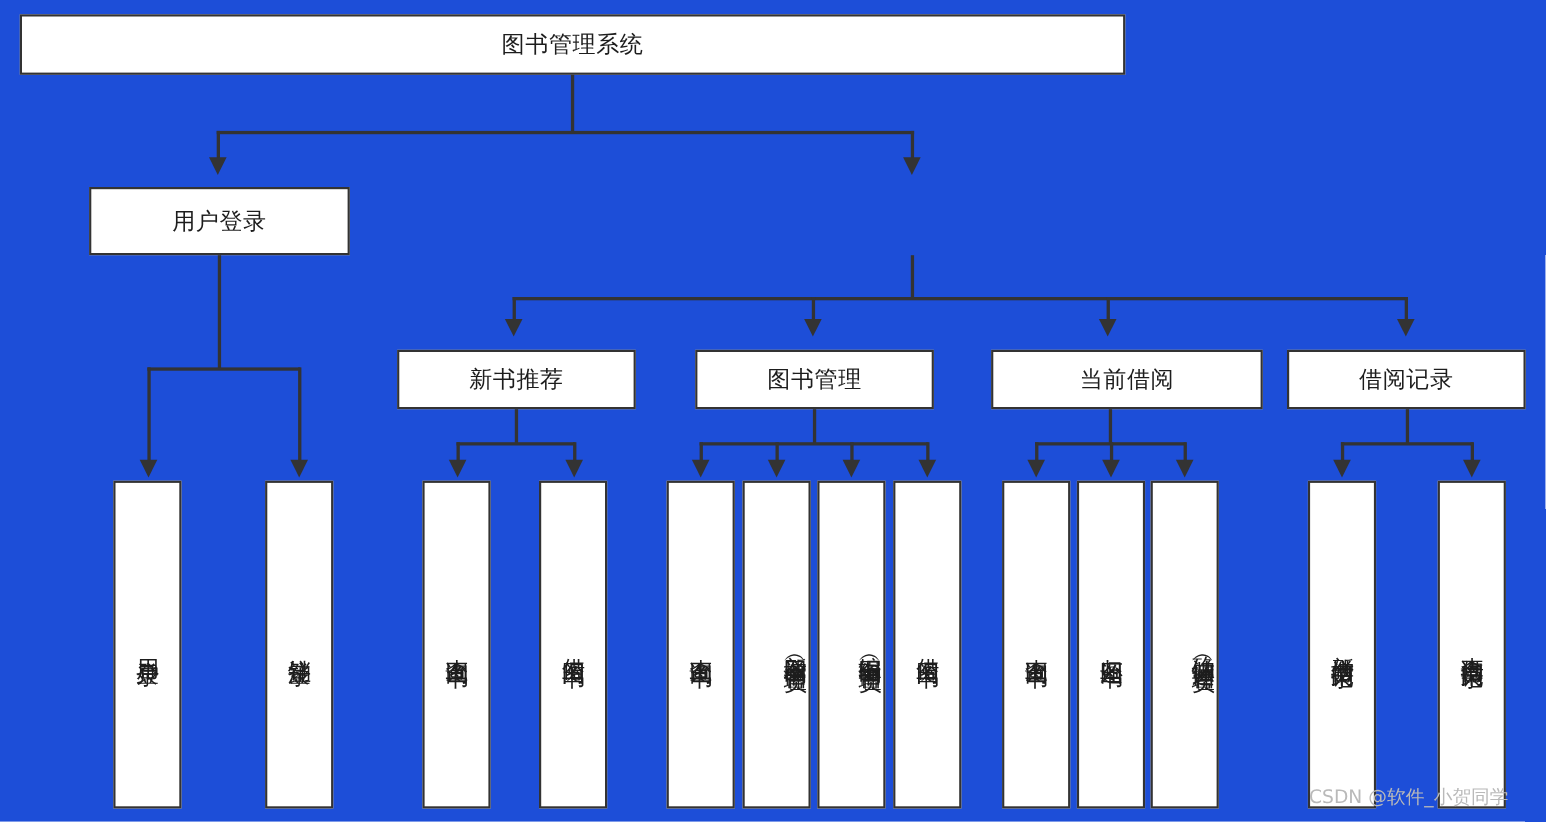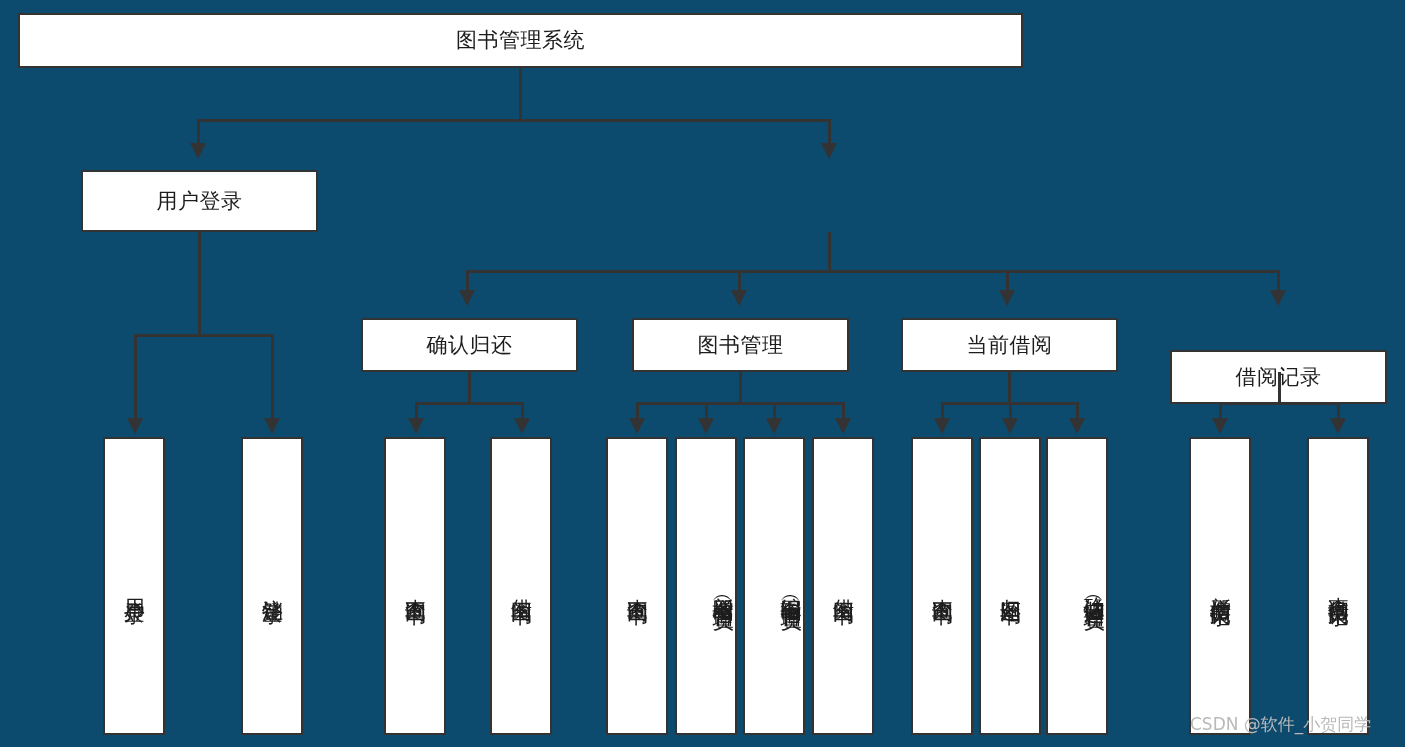--- a/index.html
+++ b/index.html
@@ -5,21 +5,21 @@
   * { box-sizing: border-box; }
   html, body {
     margin: 0; padding: 0;
     background: #ffffff;
     font-family: "DejaVu Sans", "Liberation Sans", sans-serif;
   }
   #canvas {
     position: relative;
     width: 1405px;
     height: 747px;
-    background: #0c4a6e;
+    background: #1d4ed8;
     overflow: hidden;
   }
   
   .node {
     position: absolute;
     border: 2.5px solid #333333;
     background: #ffffff;
     display: flex;
     align-items: center;
     justify-content: center;
@@ -102,27 +102,27 @@
 
   <div class="ln vline" style="left:738px; top:270px; width:2.5px; height:22px;"></div>
   <div class="arrow" style="left:731px; top:290px;"></div>
 
   <div class="ln vline" style="left:1006px; top:270px; width:2.5px; height:22px;"></div>
   <div class="arrow" style="left:999px; top:290px;"></div>
 
   <div class="ln vline" style="left:1277px; top:270px; width:2.5px; height:22px;"></div>
   <div class="arrow" style="left:1270px; top:290px;"></div>
 
-  <div class="node h" style="left:361px; top:318px; width:217px; height:54px;">确认归还</div>
+  <div class="node h" style="left:361px; top:318px; width:217px; height:54px;">新书推荐</div>
 
   <div class="node h" style="left:632px; top:318px; width:217px; height:54px;">图书管理</div>
 
-  <div class="node h" style="left:901px; top:318px; width:217px; height:54px;">当前借阅</div>
+  <div class="node h" style="left:901px; top:318px; width:247px; height:54px;">当前借阅</div>
 
-  <div class="node h" style="left:1170px; top:318px; width:217px; height:54px;margin-top:32px;">借阅记录</div>
+  <div class="node h" style="left:1170px; top:318px; width:217px; height:54px;">借阅记录</div>
 
   <div class="ln vline" style="left:468px; top:372px; width:2.5px; height:32px;"></div>
   <div class="ln hline" style="left:415px; top:402px; width:108px; height:2.5px;"></div>
   <div class="ln vline" style="left:415px; top:402px; width:2.5px; height:18px;"></div>
   <div class="arrow" style="left:408px; top:418px;"></div>
   <div class="ln vline" style="left:521px; top:402px; width:2.5px; height:18px;"></div>
   <div class="arrow" style="left:514px; top:418px;"></div>
 
   <div class="ln vline" style="left:739px; top:372px; width:2.5px; height:32px;"></div>
   <div class="ln hline" style="left:636px; top:402px; width:208px; height:2.5px;"></div>

